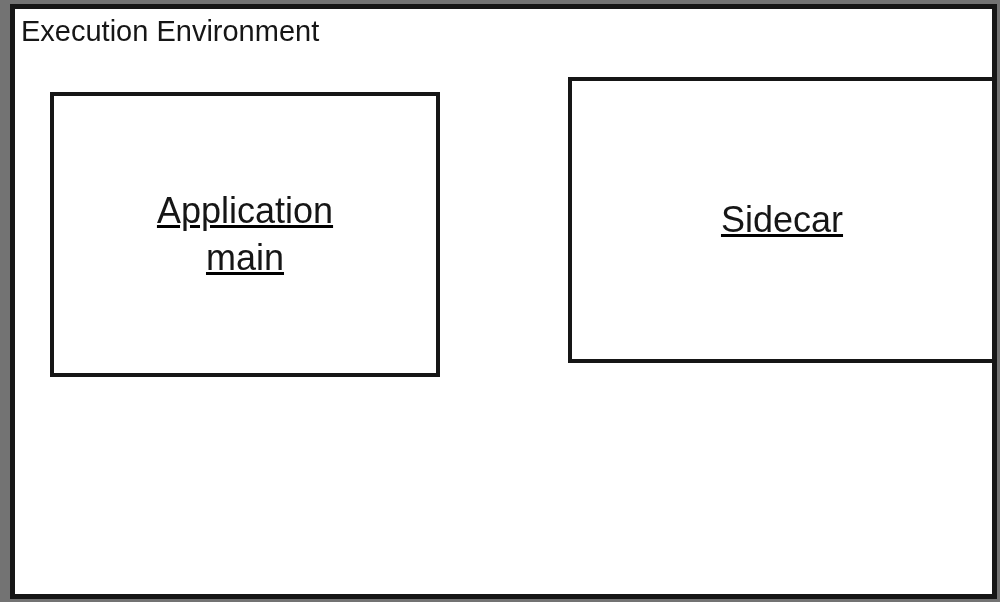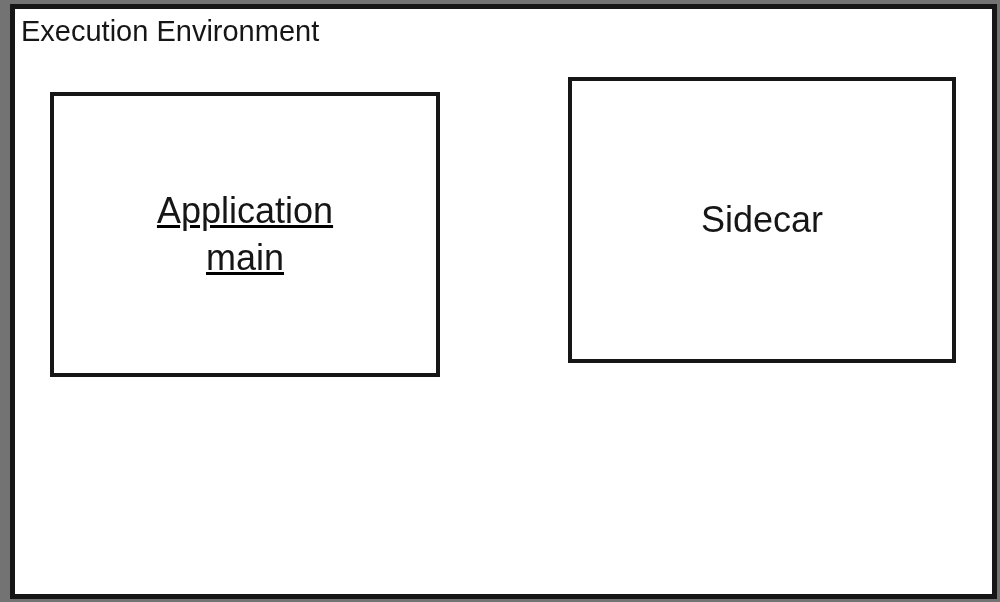--- a/index.html
+++ b/index.html
@@ -55,22 +55,23 @@
   .node-application-main {
     left: 35px;
     top: 83px;
     width: 390px;
     height: 285px;
     text-decoration: underline;
   }
   .node-sidecar {
     left: 553px;
     top: 68px;
-    width: 388px;
+    width: 428px;
     height: 286px;
+    text-decoration: underline;
   }
 </style>
 </head>
 <body>
 
 <div class="canvas">
   <div class="outer-box">
     <div class="diagram-title">Execution Environment</div>
 
     <div class="node node-application-main">

